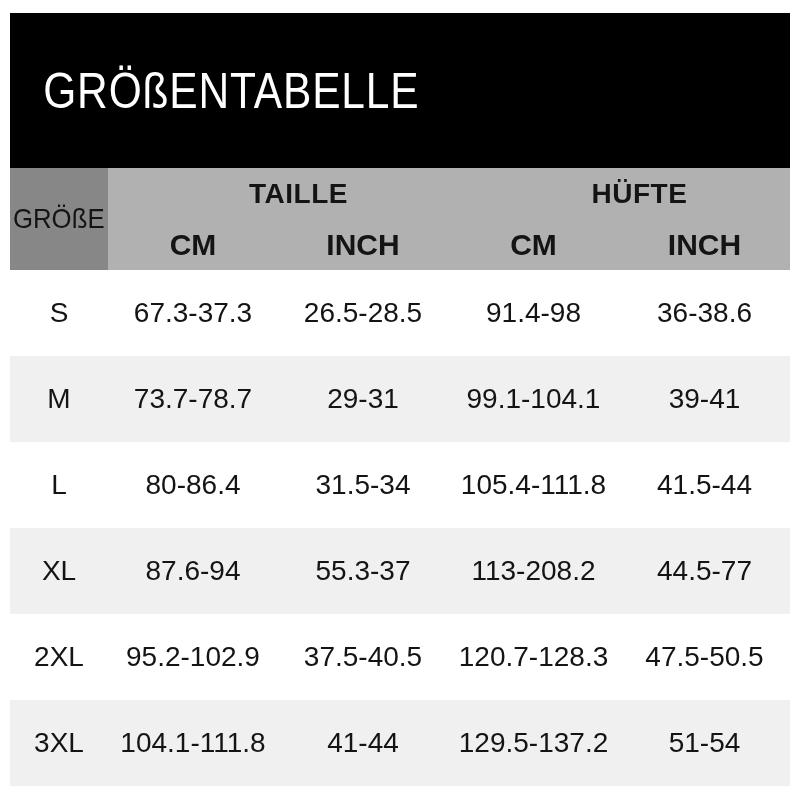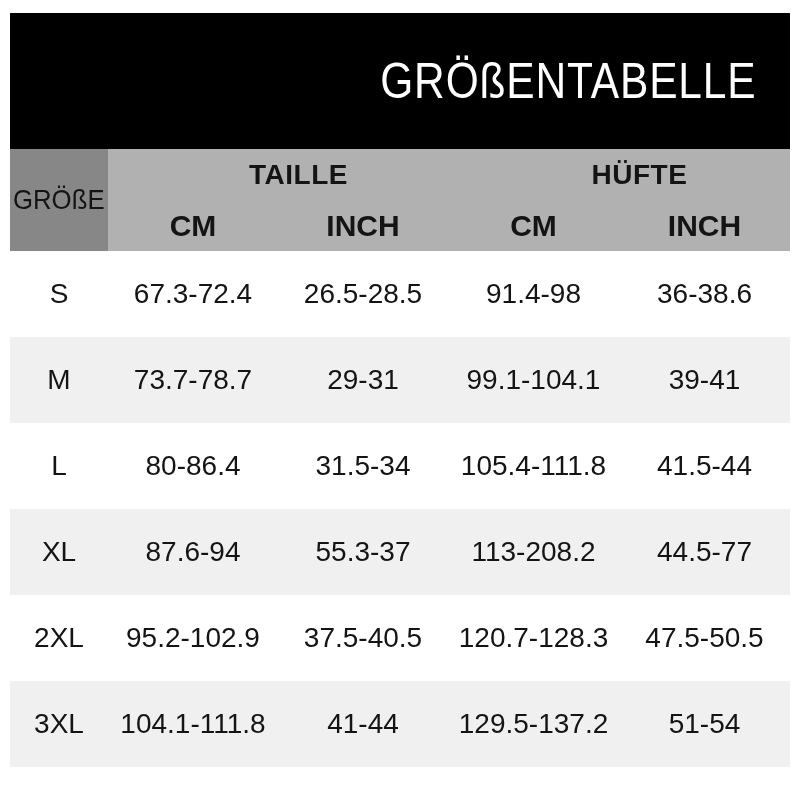--- a/index.html
+++ b/index.html
@@ -18,25 +18,25 @@
     background: var(--page-bg, #ffffff);
     overflow: hidden;
   }
   .sheet {
     position: absolute;
     top: 13px;
     left: 10px;
     width: 780px;
   }
   .title-block {
-    height: 136px;
+    height: 155px;
     background: var(--banner-bg, #000000);
     display: flex;
     align-items: center;
-    justify-content: flex-end;
+    justify-content: flex-start;
   }
   .title-text {
     color: var(--banner-text, #ffffff);
     font-size: 50px;
     font-weight: 500;
     letter-spacing: 1px;
     white-space: nowrap;
     transform: scaleX(0.85);
   }
   .header-grid {
@@ -117,21 +117,21 @@
       <div class="hcell sub-head s-tcm">CM</div>
       <div class="hcell sub-head s-tin">INCH</div>
       <div class="hcell sub-head s-hcm">CM</div>
       <div class="hcell sub-head s-hin">INCH</div>
     </div>
 
     <div class="rows">
 
       <div class="r">
         <div class="c">S</div>
-        <div class="c">67.3-72.4</div>
+        <div class="c">67.3-37.3</div>
         <div class="c">26.5-28.5</div>
         <div class="c">91.4-98</div>
         <div class="c">36-38.6</div>
       </div>
 
       <div class="r">
         <div class="c">M</div>
         <div class="c">73.7-78.7</div>
         <div class="c">29-31</div>
         <div class="c">99.1-104.1</div>

